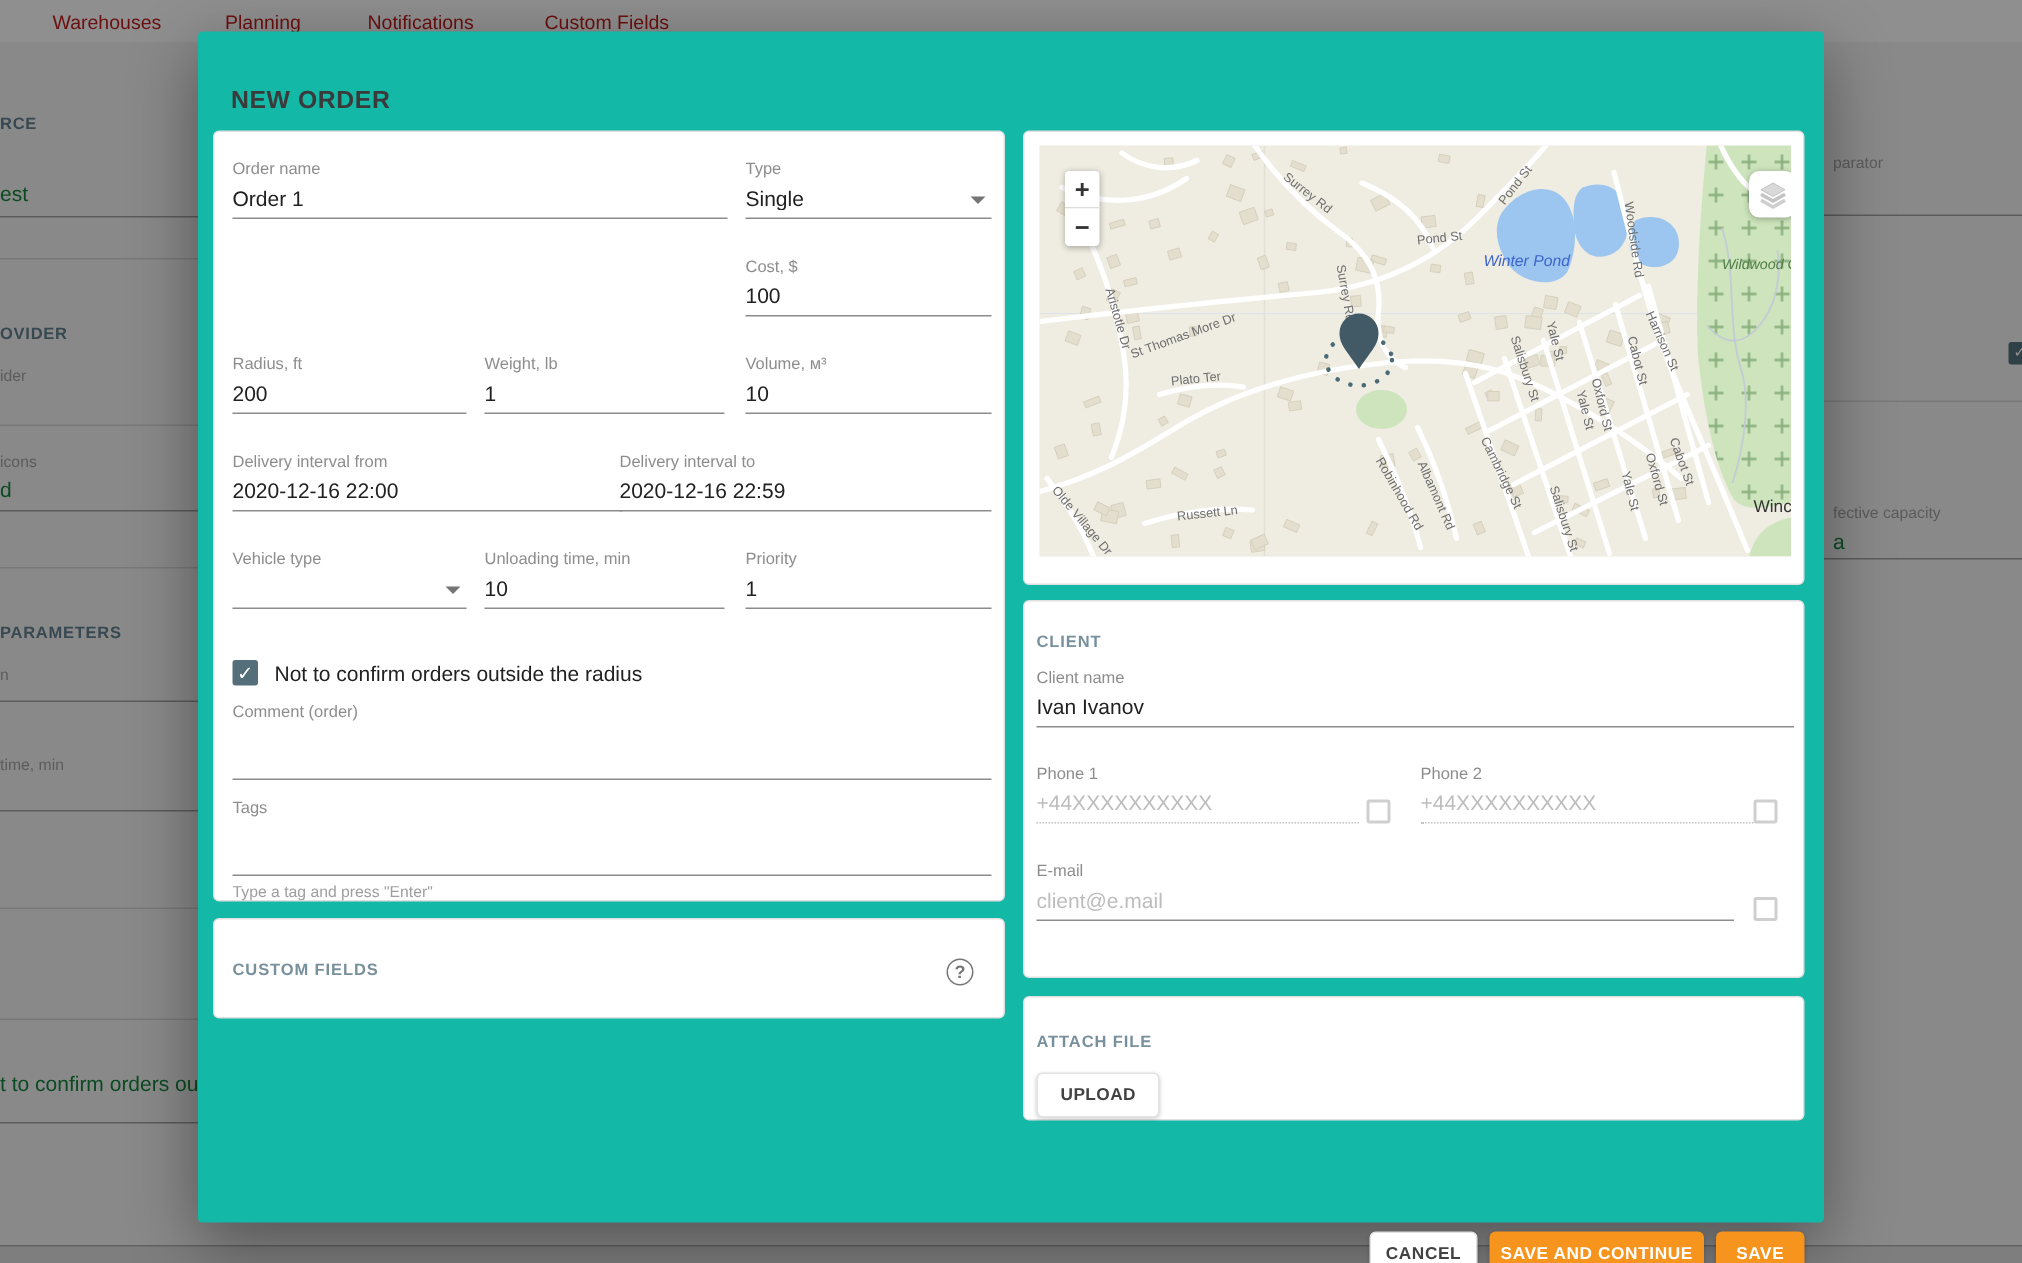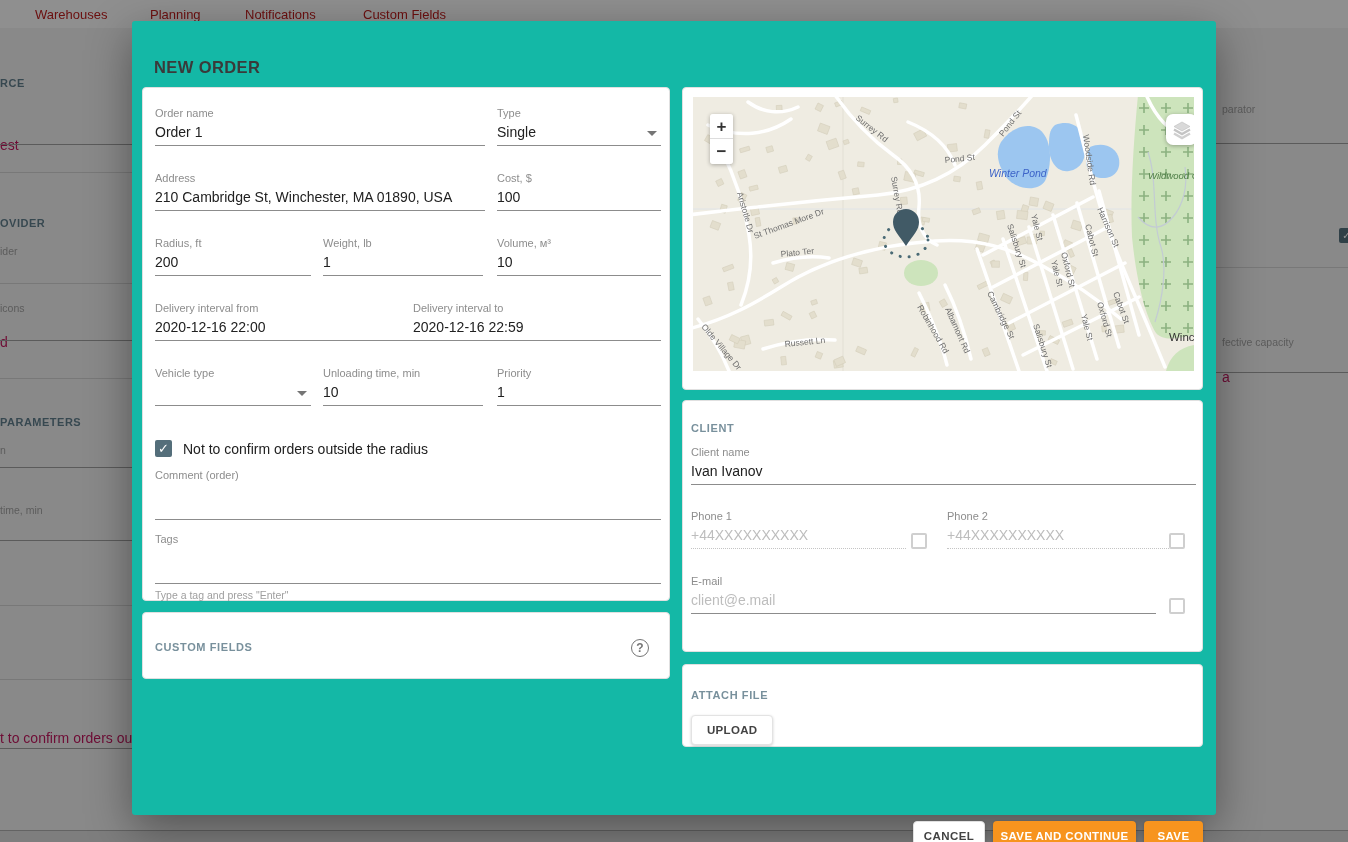--- a/index.html
+++ b/index.html
@@ -6,21 +6,21 @@
   html,body { width:1348px; height:842px; overflow:hidden; }
   body { font-family:"Liberation Sans","DejaVu Sans",sans-serif; background:#ededed; position:relative; }
 
   
   .page { position:absolute; inset:0; background:#ededed; }
   .topbar { position:absolute; left:0; top:0; width:100%; height:28px; background:#f7f7f7; }
   .topbar .tab { position:absolute; top:7px; font-size:13px; color:#b91c1c; white-space:nowrap; }
   .bg-text { position:absolute; white-space:nowrap; }
   .bg-h { font-size:11px; font-weight:bold; color:#607D8B; letter-spacing:.5px; }
   .bg-l { font-size:10.5px; color:#9e9e9e; }
-  .bg-v { font-size:14px; color:#be185d;margin-top:16px; }
+  .bg-v { font-size:14px; color:#15803d; }
   .bg-line { position:absolute; height:0; border-top:1px solid #9e9e9e; }
   .bg-line.light { border-top-color:#cfcfcf; }
   .bg-cb { position:absolute; width:15px; height:15px; background:#546E7A; border-radius:2px; color:#fff; font-size:10px; line-height:15px; text-align:center; }
   .bg-bottomband { position:absolute; left:0; top:830px; width:100%; height:12px; background:#d9d9d9; border-top:1px solid #ababab; }
 
   .overlay { position:absolute; inset:0; background:rgba(0,0,0,.42); z-index:5; }
 
   
   .modal { position:absolute; left:132px; top:21px; width:1084px; height:794px; background:#14b8a6; border-radius:3px; box-shadow:0 14px 45px rgba(0,0,0,.4); z-index:10; }
   .modal-title { position:absolute; left:22px; top:37px; font-size:16.5px; font-weight:600; color:#3a3a3a; letter-spacing:.4px; }
@@ -119,24 +119,20 @@
     <div class="fld" style="left:12px;top:19px;width:330px">
       <div class="f-label">Order name</div>
       <input type="text" value="Order 1" style="">
     </div>
     <div class="fld" style="left:354px;top:19px;width:164px">
       <div class="f-label">Type</div>
       <input type="text" value="Single" style="">
       <span class="sel-arrow"></span>
     </div>
 
-    <div class="fld" style="left:12px;top:84px;width:330px">
-      <div class="f-label">Address</div>
-      <input type="text" value="210 Cambridge St, Winchester, MA 01890, USA" style="">
-    </div>
     <div class="fld" style="left:354px;top:84px;width:164px">
       <div class="f-label">Cost, $</div>
       <input type="text" value="100" style="">
     </div>
 
     <div class="fld" style="left:12px;top:149px;width:156px">
       <div class="f-label">Radius, ft</div>
       <input type="text" value="200" style="">
     </div>
     <div class="fld" style="left:180px;top:149px;width:160px">

